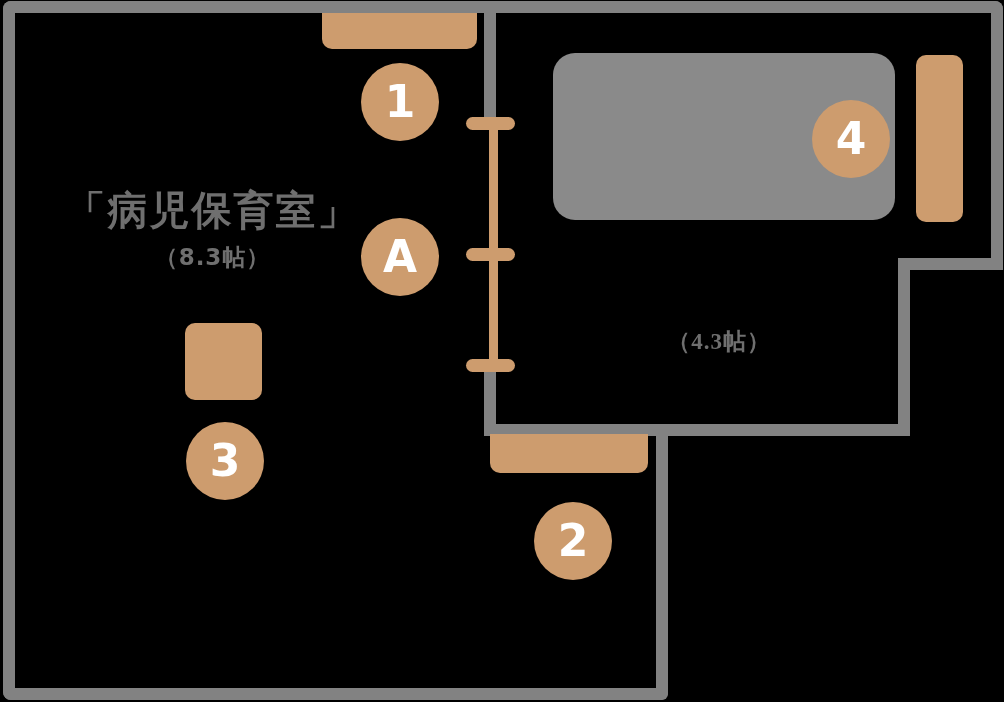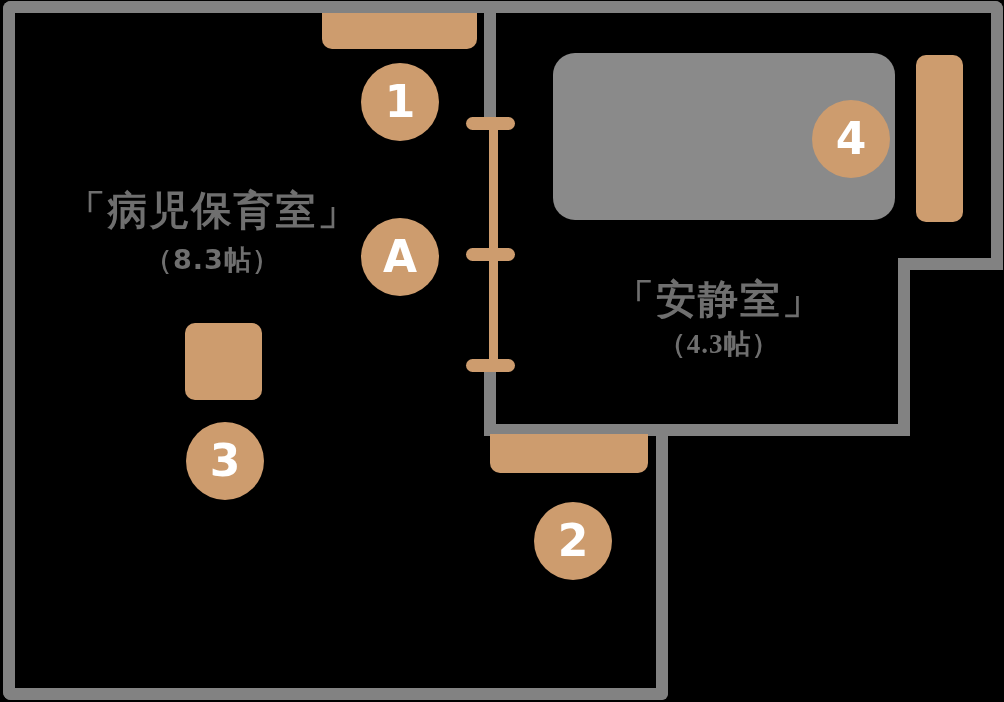--- a/index.html
+++ b/index.html
@@ -47,21 +47,21 @@
     line-height: 1;
   }
   .room-label {
     position: absolute;
     color: #6f6f6f;
     font-weight: bold;
     text-align: center;
     white-space: nowrap;
   }
   .room-name { font-size: 40px; letter-spacing: 2px; }
-  .room-size { font-size: 27px; letter-spacing: 1px; }
+  .room-size { font-size: 23px; letter-spacing: 1px; }
   .door-tick {
     position: absolute;
     width: 49px;
     height: 13px;
     border-radius: 7px;
     background: #cd9c6e;
   }
 </style>
 </head>
 <body>
@@ -101,16 +101,15 @@
   </div>
   <div class="marker" style="left:534px; top:502px;">
     <span>2</span>
   </div>
   <div class="marker" style="left:812px; top:100px;">
     <span>4</span>
   </div>
 
   <div class="room-label room-name" style="left:40px; top:183px; width:345px;">「病児保育室」</div>
   <div class="room-label room-size" style="left:40px; top:242px; width:345px;">（8.3帖）</div>
-  <div class="room-label room-name" style="left:560px; top:272px; width:318px;">「安静室」</div>
   <div class="room-label room-size" style="left:560px; top:326px; width:318px;font-family:Liberation Serif, serif;">（4.3帖）</div>
 
 </div>
 
 </body></html>

